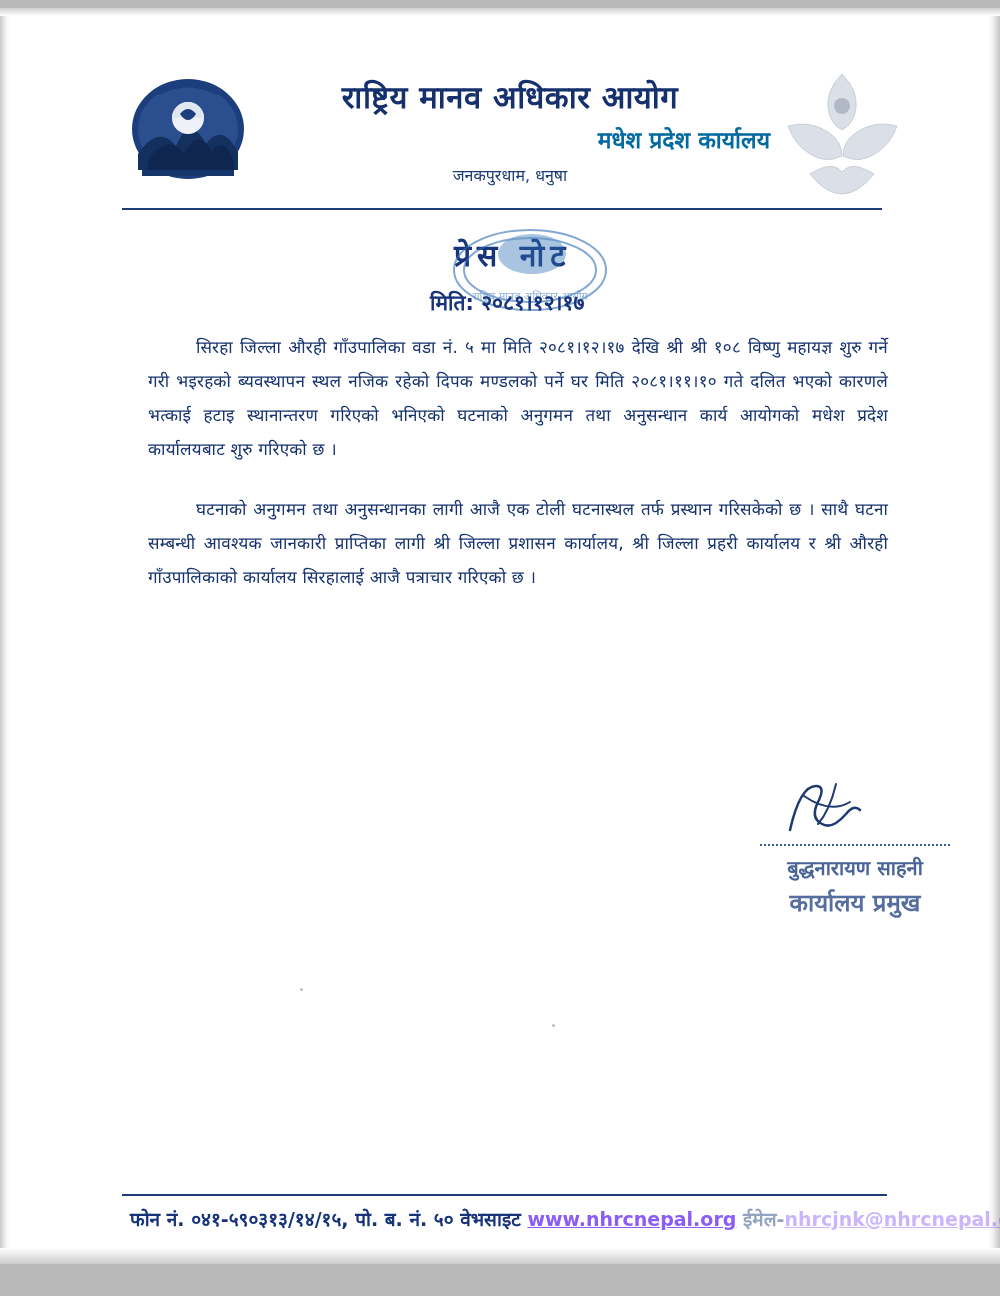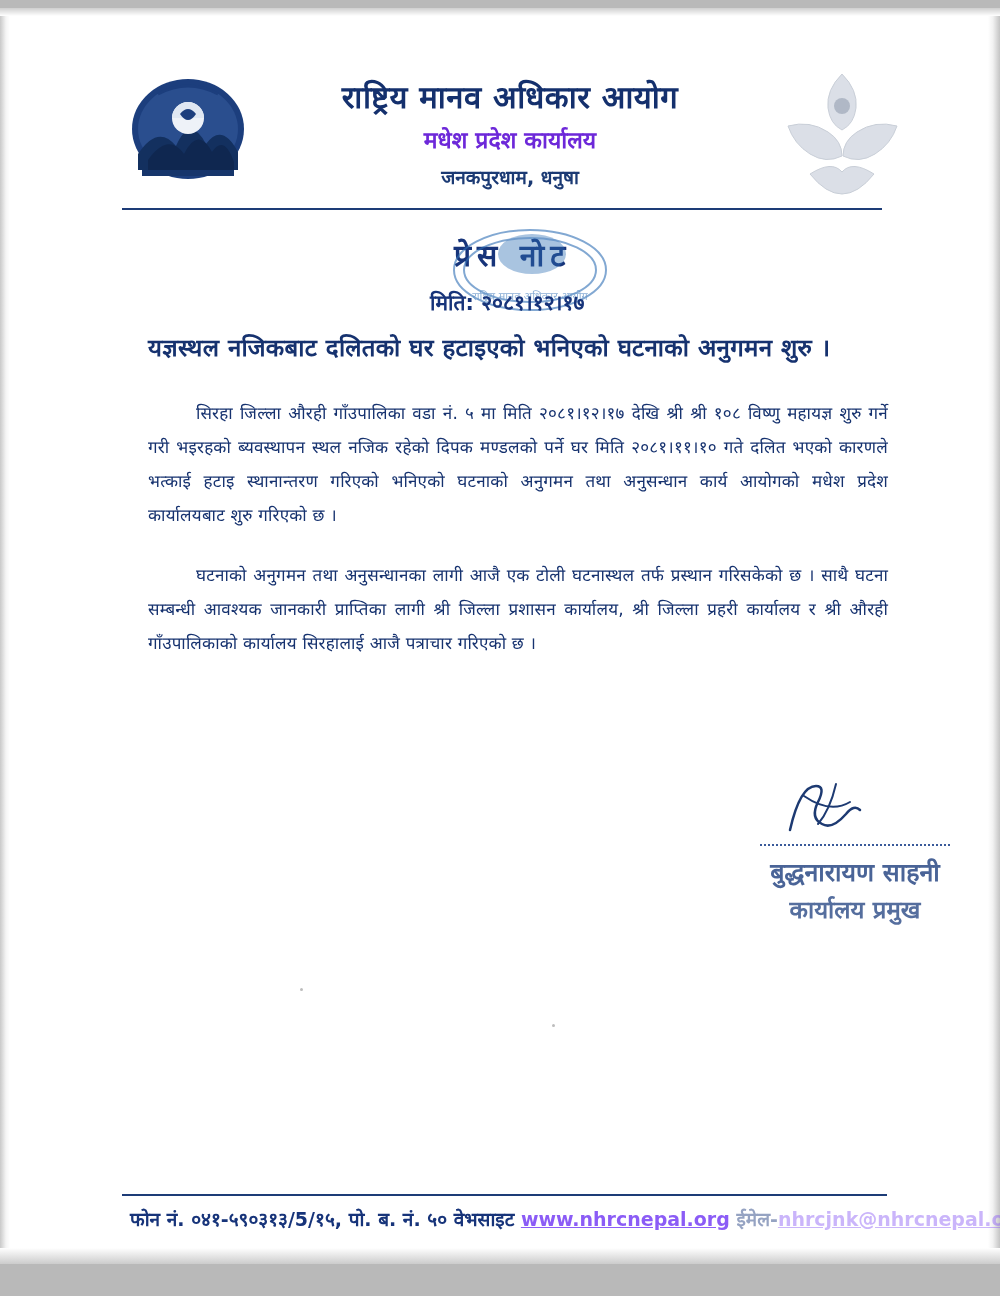--- a/index.html
+++ b/index.html
@@ -81,26 +81,27 @@
     font-family: "DejaVu Sans", sans-serif;
     font-size: 31px;
     font-weight: 700;
     letter-spacing: 0.5px;
     color: #14306d;
     line-height: 1.25;
   }
   .org-subtitle {
     font-size: 23px;
     font-weight: 700;
-    color: #6d28d9;
+    color: #0369a1;
     margin-top: 6px;
+    text-align: right;
   }
   .org-address {
-    font-size: 19px;
-    font-weight: 700;
+    font-size: 16px;
+    font-weight: 400;
     color: #1b3a74;
     margin-top: 9px;
   }
 
   .header-rule {
     position: absolute;
     left: 122px;
     top: 200px;
     width: 760px;
     height: 0;
@@ -180,21 +181,21 @@
     height: 62px;
     position: relative;
   }
   .sign-mark svg { position: absolute; left: 30px; top: 0; }
   .sign-dots {
     border-top: 2px dotted #3a5a9a;
     width: 190px;
     margin: 4px auto 8px auto;
   }
   .sign-name {
-    font-size: 25px;
+    font-size: 20px;
     font-weight: 700;
     color: #2b4a86;
     opacity: 0.85;
   }
   .sign-post {
     font-size: 19px;
     font-weight: 600;
     color: #2b4a86;
     opacity: 0.8;
     margin-top: 4px;
@@ -302,42 +303,41 @@
         <text x="90" y="82" font-size="11" fill="#2f6fb5" text-anchor="middle" opacity="0.75" font-family="DejaVu Sans, sans-serif">राष्ट्रिय मानव अधिकार आयोग</text>
       </svg>
     </div>
     <div class="date-line">
       <span>मिति:</span>
       <span>२०८१।१२।१७</span>
     </div>
   </div>
 
   <div class="body-area">
-    <div class="headline">यज्ञस्थल नजिकबाट दलितको घर हटाइएको भनिएको घटनाको अनुगमन शुरु ।</div>
     <div class="para">सिरहा जिल्ला औरही गाँउपालिका वडा नं. ५ मा मिति २०८१।१२।१७ देखि श्री श्री १०८ विष्णु महायज्ञ शुरु गर्ने गरी भइरहको ब्यवस्थापन स्थल नजिक रहेको दिपक मण्डलको पर्ने घर मिति २०८१।११।१० गते दलित भएको कारणले भत्काई हटाइ स्थानान्तरण गरिएको भनिएको घटनाको अनुगमन तथा अनुसन्धान कार्य आयोगको मधेश प्रदेश कार्यालयबाट शुरु गरिएको छ ।</div>
     <div class="para">घटनाको अनुगमन तथा अनुसन्धानका लागी आजै एक टोली घटनास्थल तर्फ प्रस्थान गरिसकेको छ । साथै घटना सम्बन्धी आवश्यक जानकारी प्राप्तिका लागी श्री जिल्ला प्रशासन कार्यालय, श्री जिल्ला प्रहरी कार्यालय र श्री औरही गाँउपालिकाको कार्यालय सिरहालाई आजै पत्राचार गरिएको छ ।</div>
   </div>
 
   <div class="sign-block">
     <div class="sign-mark">
       <svg width="150" height="60" viewBox="0 0 150 60">
         <path d="M20 52 q10 -44 26 -44 q10 0 2 16 q-8 16 4 22 q10 6 24 -10 q8 -10 14 -4" fill="none" stroke="#1d3a72" stroke-width="2.5" stroke-linecap="round"></path>
         <path d="M34 18 q26 18 46 6" fill="none" stroke="#1d3a72" stroke-width="2" stroke-linecap="round"></path>
         <path d="M66 6 q-6 26 -18 40" fill="none" stroke="#1d3a72" stroke-width="2" stroke-linecap="round"></path>
       </svg>
     </div>
     <div class="sign-dots"></div>
     <div class="sign-name">बुद्धनारायण साहनी</div>
     <div class="sign-role">कार्यालय प्रमुख</div>
   </div>
 
   <div class="footer-rule"></div>
   <div class="footer">
     <span>फोन नं.</span>
-    <span>०४१-५९०३१३/5/१५,</span>
+    <span>०४१-५९०३१३/१४/१५,</span>
     <span>पो. ब. नं.</span>
     <span>५०</span>
     <span>वेभसाइट</span>
     <span class="link">www.nhrcnepal.org</span>
     <span class="faded">ईमेल-</span><span class="link faded">nhrcjnk@nhrcnepal.org</span>
   </div>
 
   <div class="speck" style="left:552px; top:1016px;"></div>
   <div class="speck" style="left:300px; top:980px;"></div>
 

